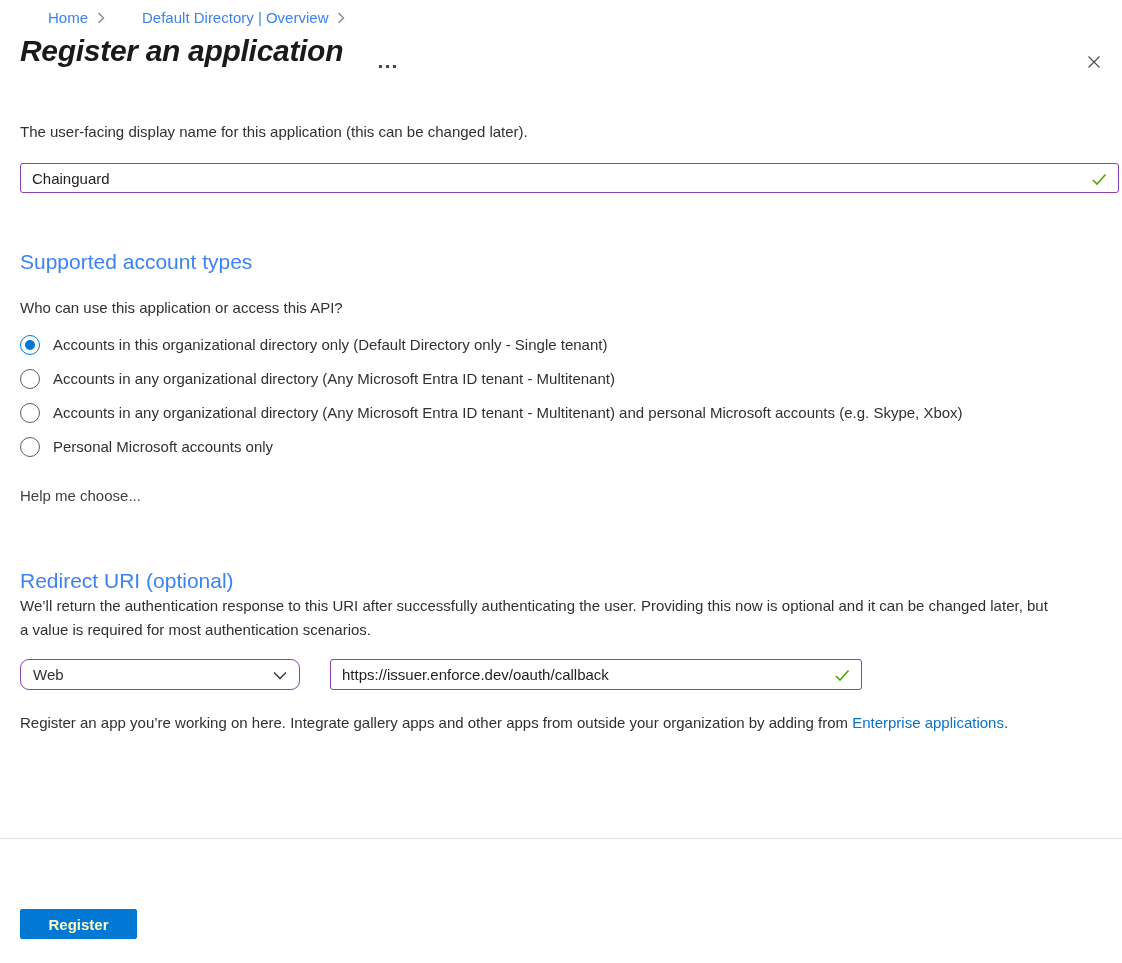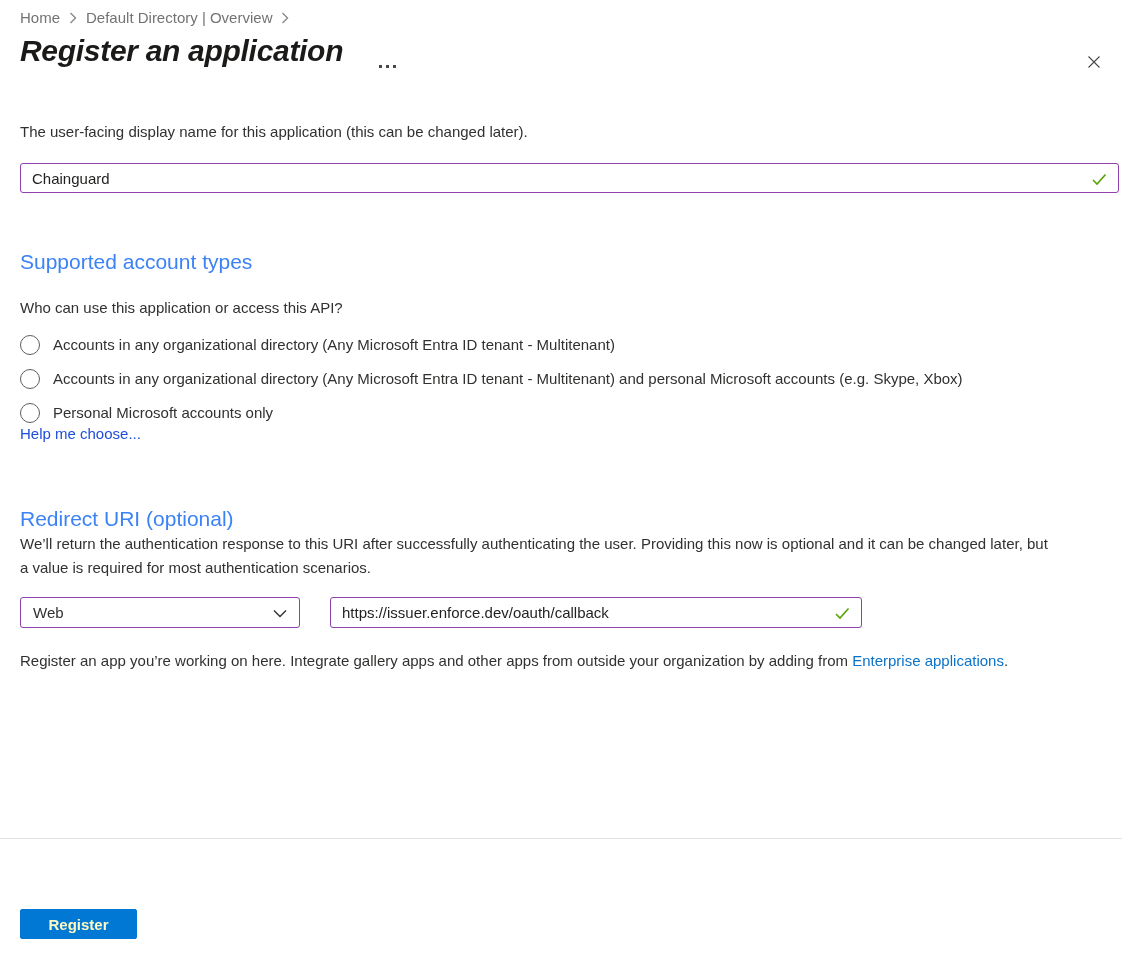--- a/index.html
+++ b/index.html
@@ -10,21 +10,21 @@
     font-family: "Liberation Sans", "DejaVu Sans", sans-serif;
     color: #323130;
     position: relative;
     overflow: hidden;
     font-size: 15px;
   }
   .page { padding: 0 20px; }
 
   
   .breadcrumb { padding-top: 9px; display: flex; align-items: center; gap: 9px; font-size: 15px; }
-  .breadcrumb a { color: #737373; text-decoration: none; cursor: pointer; }
+  .breadcrumb a { color: #3b82f6; text-decoration: none; cursor: pointer; margin-left: 28px; }
   .crumb-chevron { display: inline-flex; margin-top: 1px; }
 
   
   .title-row { margin-top: 4px; display: flex; align-items: flex-end; font-style: italic; }
   h1 {
     margin: 0; font-size: 30px; font-weight: 700; color: #1b1a19;
     letter-spacing: -0.3px; line-height: 42px;
   }
   .more-btn {
     background: none; border: none; cursor: pointer;
@@ -65,27 +65,27 @@
     flex: 0 0 auto; width: 20px; height: 20px; border-radius: 50%;
     border: 1px solid #605e5c; margin-top: 2px;
     display: inline-flex; align-items: center; justify-content: center; background: #fff;
   }
   .option.selected .radio { border: 1.5px solid #0078d4; }
   .option.selected .radio::after {
     content: ""; width: 10px; height: 10px; border-radius: 50%; background: #0078d4;
   }
   .option .opt-label { line-height: 24px; max-width: 985px; }
 
-  .help-link { display: inline-block; color: #1d4ed8; text-decoration: none; cursor: pointer; }
+  .help-link { display: inline-block; margin-top: 28px; color: #404040; text-decoration: none; cursor: pointer; }
 
   
   .redirect-desc { max-width: 1035px; line-height: 24px; }
   .uri-row { margin-top: 17px; display: flex; gap: 30px; align-items: center; }
   .dropdown {
-    width: 280px; height: 31px; border: 1.5px solid #8f3fae; border-radius: 3px;
+    width: 280px; height: 31px; border: 1.5px solid #8f3fae; border-radius: 9px;
     display: flex; align-items: center; justify-content: space-between;
     padding: 0 12px; cursor: pointer; background: #fff;
   }
   .uri-field { width: 532px; height: 31px; margin-top: 0; }
 
   .note { margin-top: 21px; max-width: 1035px; line-height: 24px; }
   .note a { color: #0b72c9; text-decoration: none; cursor: pointer; }
 
   
   .footer {
@@ -147,20 +147,24 @@
       <svg width="15" height="13" viewBox="0 0 15 13">
           <polyline points="1,7 5,11 13.5,1.5" fill="none" stroke="#57a300" stroke-width="1.6"></polyline>
         </svg>
     </span>
   </div>
 
   <h2 class="h2-account">Supported account types</h2>
   <div class="question">Who can use this application or access this API?</div>
 
   <div class="radio-group">
+    <div class="option selected">
+      <span class="radio"></span>
+      <span class="opt-label">Accounts in this organizational directory only (Default Directory only - Single tenant)</span>
+    </div>
     <div class="option">
       <span class="radio"></span>
       <span class="opt-label">Accounts in any organizational directory (Any Microsoft Entra ID tenant - Multitenant)</span>
     </div>
     <div class="option">
       <span class="radio"></span>
       <span class="opt-label">Accounts in any organizational directory (Any Microsoft Entra ID tenant - Multitenant) and personal Microsoft accounts (e.g. Skype, Xbox)</span>
     </div>
     <div class="option">
       <span class="radio"></span>

